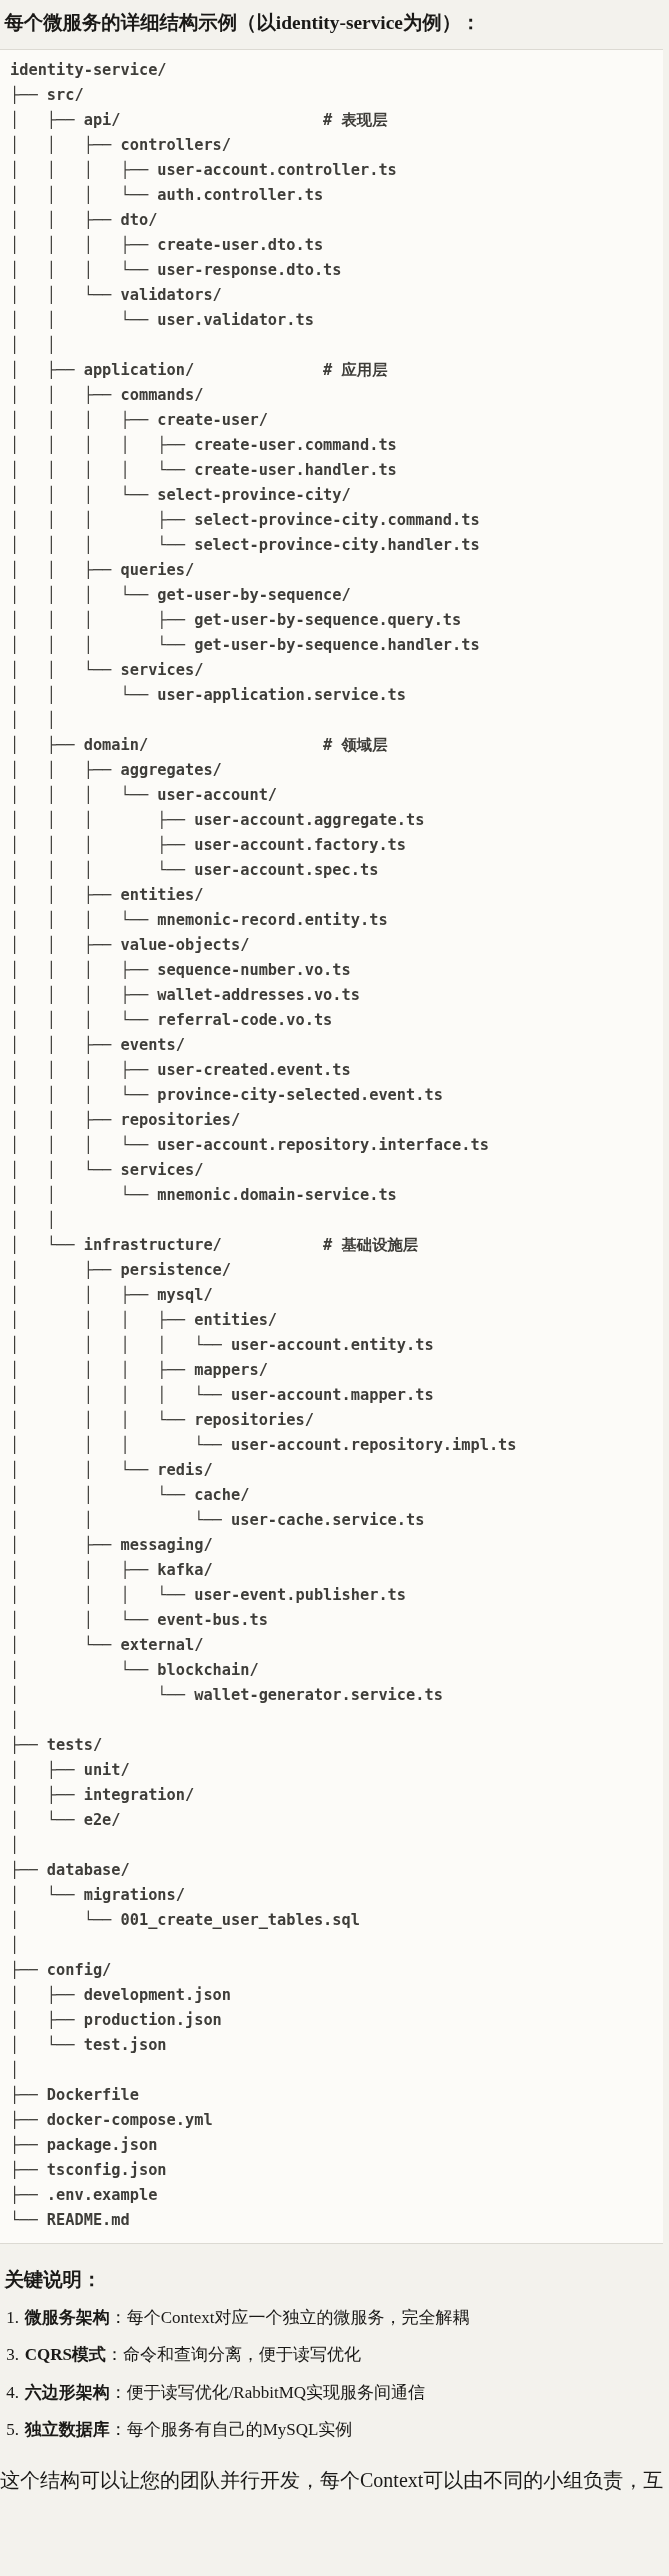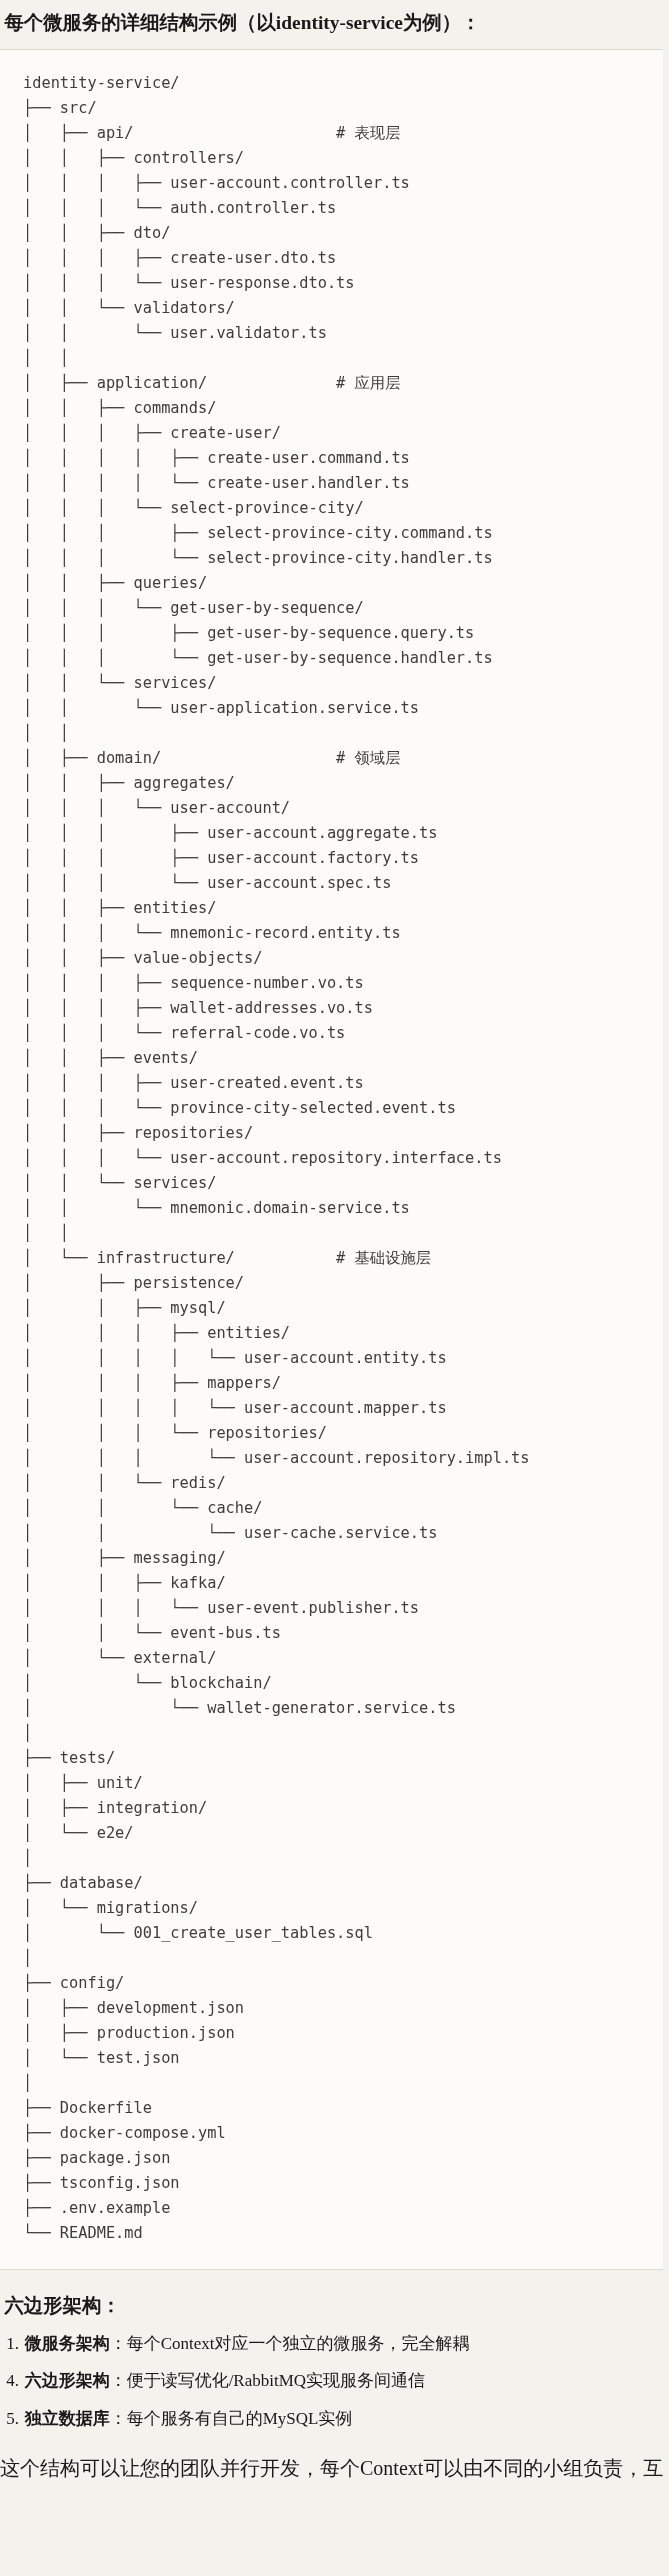--- a/index.html
+++ b/index.html
@@ -24,26 +24,27 @@
     white-space: nowrap;
   }
   .code-block {
     margin-top: 12.5px;
     background: #fcfbf8;
     border-top: 1.3px solid #dcdad3;
     border-bottom: 1.3px solid #dcdad3;
     padding: 8.8px 5px 10px 10px;
   }
   pre.tree {
-    margin: 13px;
+    margin: 0;
     font-family: "DejaVu Sans Mono", "Liberation Mono", monospace;
     font-size: 15.3px;
     line-height: 25px;
     color: #3e3d39;
     white-space: pre;
+    font-weight: bold;
   }
   .notes-heading {
     font-size: 19.4px;
     font-weight: 700;
     line-height: 25px;
     margin: 22.5px 0 15px 4.4px;
   }
   .note-item {
     font-size: 17px;
     line-height: 22.5px;
@@ -149,24 +150,25 @@
 │   └── test.json
 │
 ├── Dockerfile
 ├── docker-compose.yml
 ├── package.json
 ├── tsconfig.json
 ├── .env.example
 └── README.md</pre>
   </div>
 
-  <h3 class="notes-heading">六边形架构：</h3>
+  <h3 class="notes-heading">关键说明：</h3>
 
   <div class="notes-list">
     <div class="note-item"><span class="num">1.</span><strong class="label">微服务架构</strong><span class="colon">：</span><span class="text">每个Context对应一个独立的微服务，完全解耦</span></div>
+    <div class="note-item"><span class="num">3.</span><strong class="label">CQRS模式</strong><span class="colon">：</span><span class="text">命令和查询分离，便于读写优化</span></div>
     <div class="note-item"><span class="num">4.</span><strong class="label">六边形架构</strong><span class="colon">：</span><span class="text">便于读写优化/RabbitMQ实现服务间通信</span></div>
     <div class="note-item"><span class="num">5.</span><strong class="label">独立数据库</strong><span class="colon">：</span><span class="text">每个服务有自己的MySQL实例</span></div>
   </div>
 
   <p class="closing">这个结构可以让您的团队并行开发，每个Context可以由不同的小组负责，互不干扰。</p>
 
 </div>
 
 
 </body></html>

